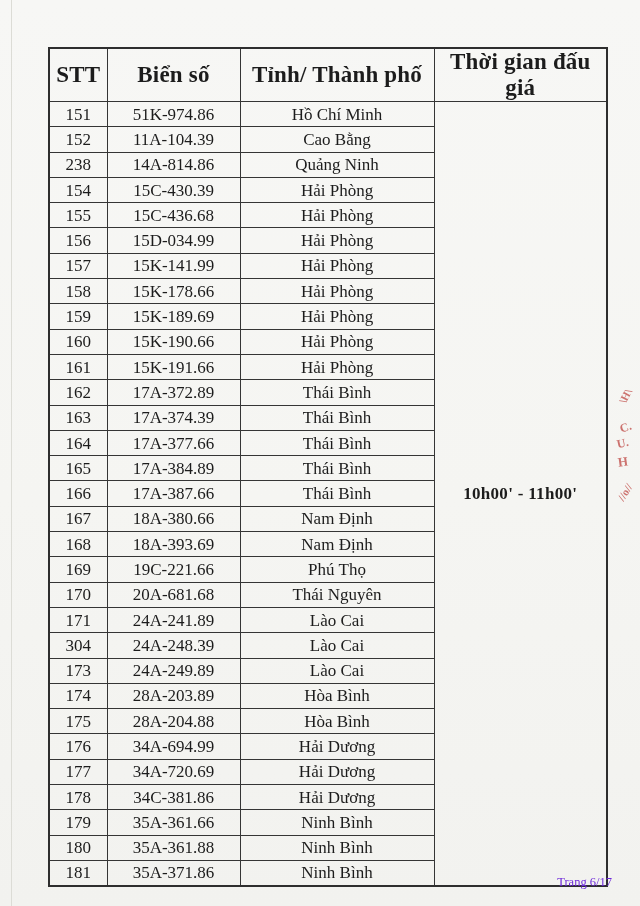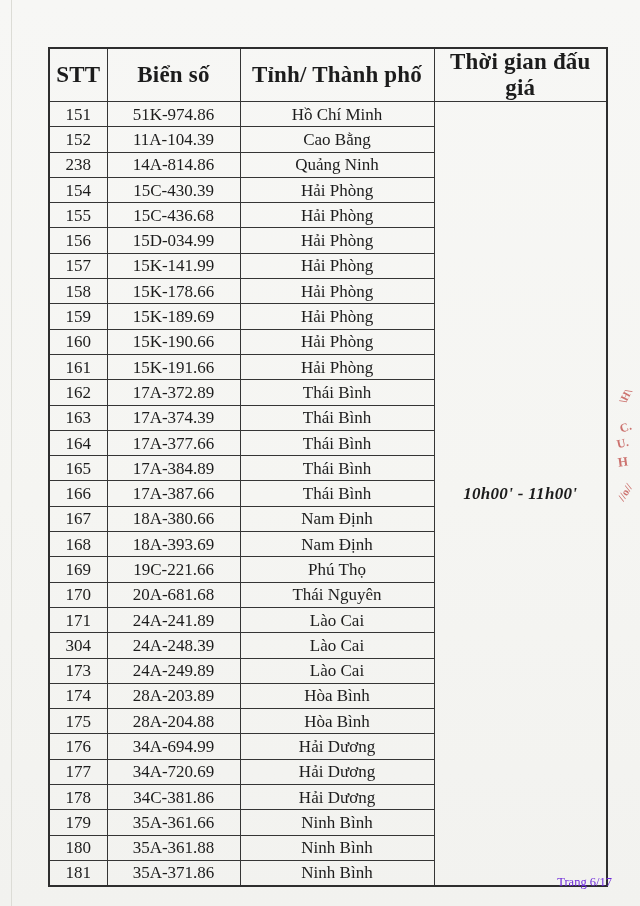--- a/index.html
+++ b/index.html
@@ -45,21 +45,20 @@
   }
   .doc-table tbody tr { height:25.3px;margin-left:37px; }
   .doc-table tbody td {
     font-size:17px;
     line-height:1;
   }
   td.time-cell {
     font-weight:bold;
     font-size:19px;
     letter-spacing:0.3px;
-    font-style:italic;
   }
   .footer-bar {
     position:absolute; left:48px; top:875px; width:564px; height:20px;
     font-size:12.5px;
   }
   .footer-note {
     position:absolute; left:0; top:0;
     font-style:italic;
     color:#2a2a2a;
     white-space:nowrap;

